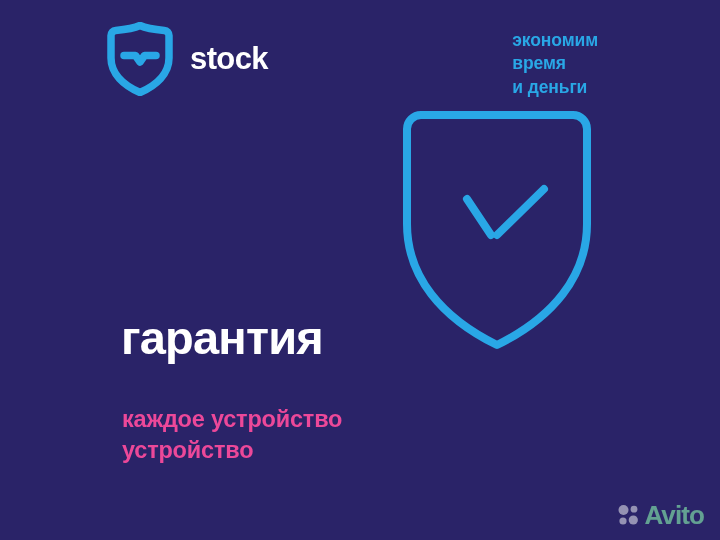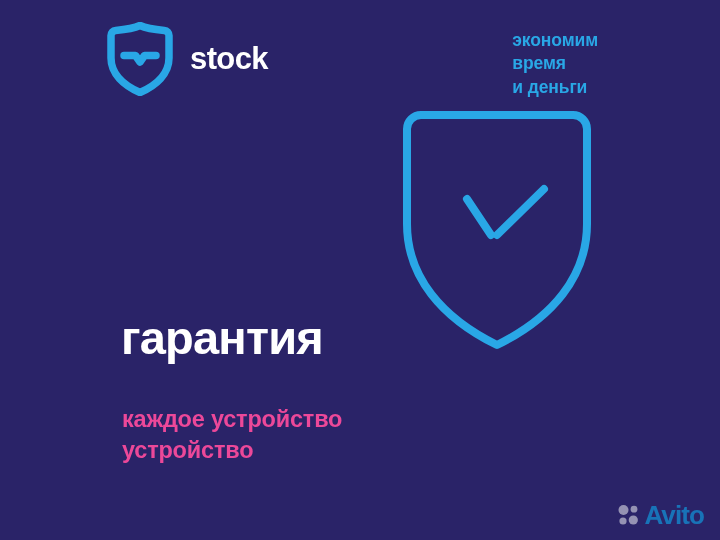--- a/index.html
+++ b/index.html
@@ -95,21 +95,21 @@
     position: absolute;
     right: 16px;
     bottom: 12px;
     display: flex;
     align-items: center;
     gap: 5px;
     opacity: 0.62;
   }
   #avito-dots { width: 22px; height: 22px; display: block; }
   #avito-label {
-    color: #0ea5e9;
+    color: #86efac;
     font-weight: 700;
     font-size: 26px;
     letter-spacing: -0.9px;
     line-height: 1;
   }
 </style>
 </head>
 <body>
 
 <div id="canvas">

